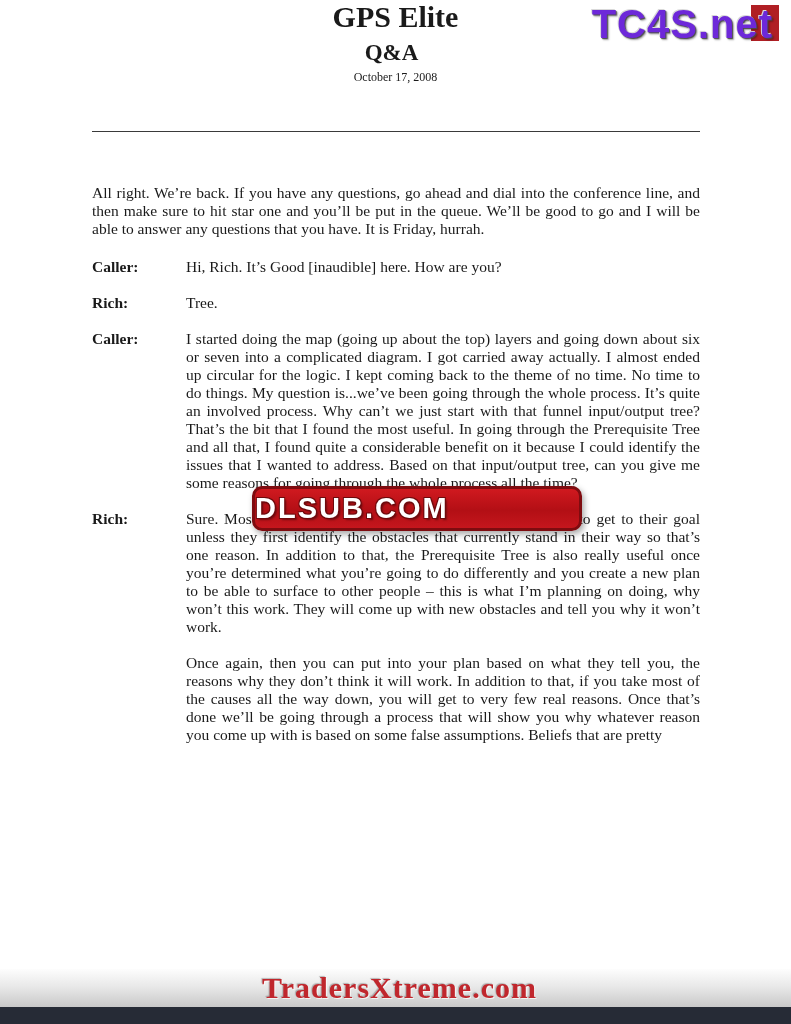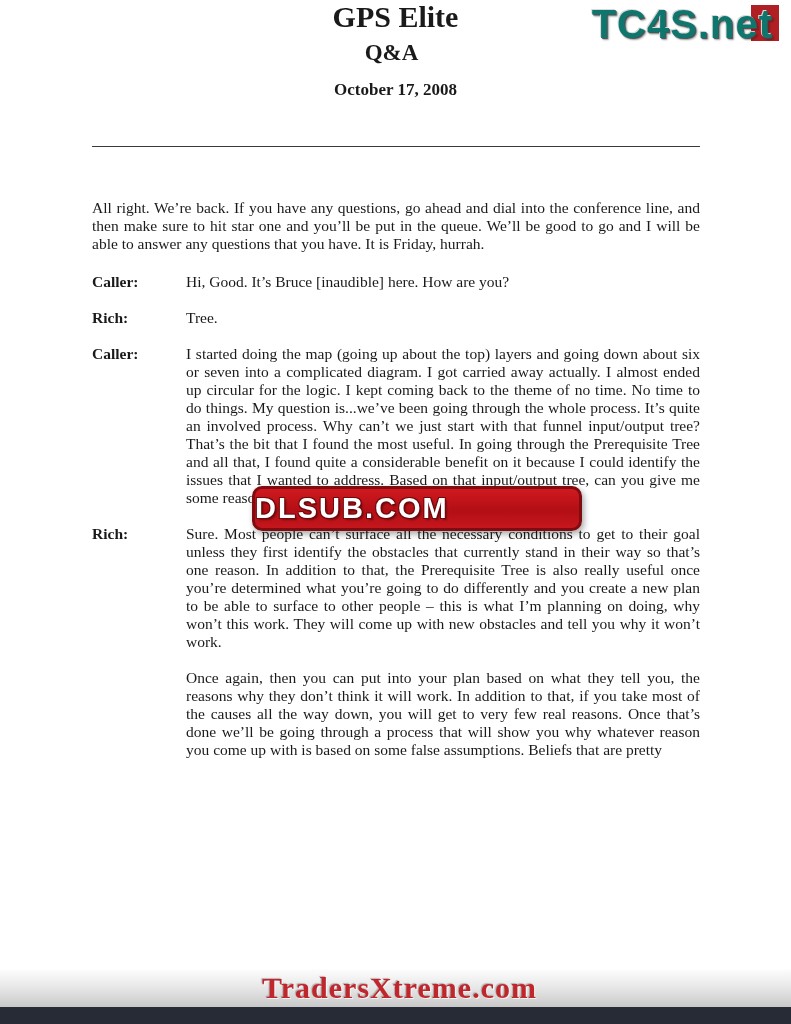--- a/index.html
+++ b/index.html
@@ -30,42 +30,41 @@
     height: 36px;
     background: #b01f24;
   }
   .tc4s-text {
     position: relative;
     font-family: "Liberation Sans", sans-serif;
     font-weight: bold;
     font-size: 40px;
     line-height: 44px;
     letter-spacing: 1px;
-    color: #0f766e;
+    color: #6d28d9;
     text-shadow: -1px -1px 0 #d8d8d8, 1px 1px 1px #4c4c4c, 2px 2px 2px rgba(0,0,0,.35);
   }
 
   
   .title-block { text-align: center; }
   .doc-title {
     margin: 0;
     font-size: 30px;
     font-weight: bold;
     line-height: 34px;
   }
   .doc-subtitle {
     margin: 6px 8px 0 0;
     font-size: 23px;
     font-weight: bold;
     line-height: 26px;
   }
   .doc-date {
-    margin-top: 14px;
-    font-size: 17px;
-    font-weight: bold;
+    margin-top: 4px;
+    font-size: 12px;
   }
 
   .divider {
     border: none;
     border-top: 1px solid #3a3a3a;
     margin: 46px 91px 0 92px;
   }
 
   
   .content {
@@ -151,21 +150,21 @@
 
   <hr class="divider">
 
   <div class="content">
     <p>All right. We’re back. If you have any questions, go ahead and dial into the conference line, and then make sure to hit star one and you’ll be put in the queue. We’ll be good to go and I will be able to answer any questions that you have. It is Friday, hurrah.</p>
 
     <div class="dialogue">
 
       <div class="dialogue-row">
         <div class="speaker">Caller:</div>
-        <div class="speech">Hi, Good. It’s Bruce [inaudible] here. How are you?</div>
+        <div class="speech">Hi, Rich. It’s Good [inaudible] here. How are you?</div>
       </div>
 
       <div class="dialogue-row">
         <div class="speaker">Rich:</div>
         <div class="speech">Tree.</div>
       </div>
 
       <div class="dialogue-row">
         <div class="speaker">Caller:</div>
         <div class="speech">I started doing the map (going up about the top) layers and going down about six or seven into a complicated diagram. I got carried away actually. I almost ended up circular for the logic. I kept coming back to the theme of no time. No time to do things. My question is...we’ve been going through the whole process. It’s quite an involved process. Why can’t we just start with that funnel input/output tree? That’s the bit that I found the most useful. In going through the Prerequisite Tree and all that, I found quite a considerable benefit on it because I could identify the issues that I wanted to address. Based on that input/output tree, can you give me some reasons for going through the whole process all the time?</div>

